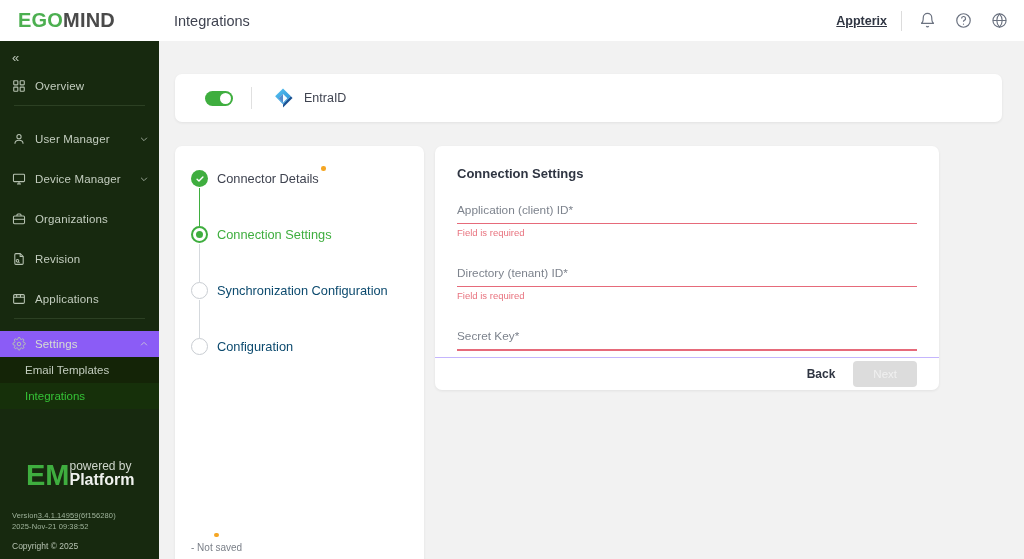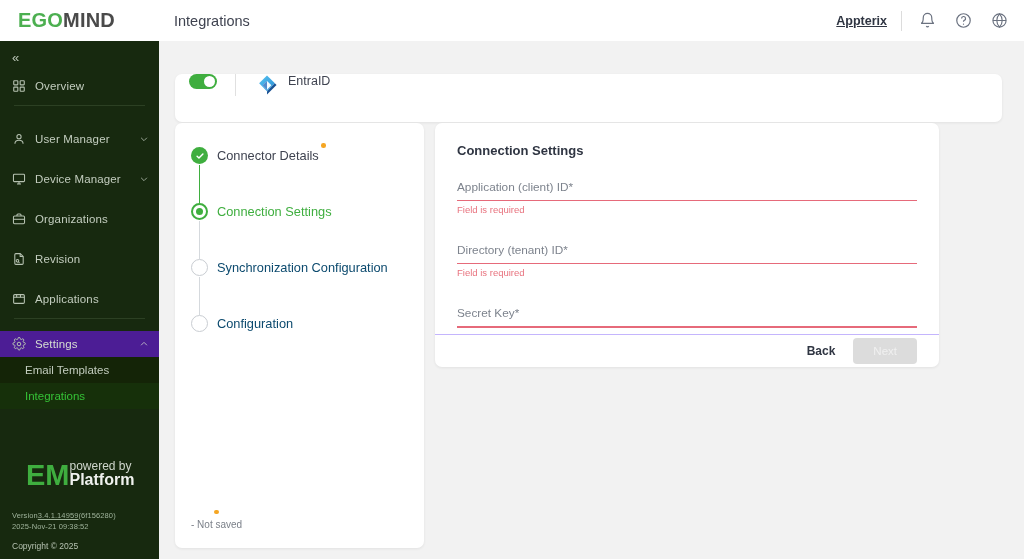--- a/index.html
+++ b/index.html
@@ -55,21 +55,21 @@
   .nav-item {
     height: 26px; display: flex; align-items: center; padding: 0 10px 0 12px;
     cursor: pointer; color: #c3cdbf; gap: 9px; margin-bottom: 0;
   }
   .nav-item .nv-ico { width: 14px; height: 14px; flex: 0 0 14px; color: #b6c2b1; }
   .nav-item .nv-ico svg { display:block; width:14px; height:14px; }
   .nav-label { flex: 1; white-space: nowrap; letter-spacing: .15px; }
   .chev { width: 10px; height: 10px; opacity: .75; }
   .nav-gap { height: 14px; }
   .nav-sep { height: 1px; background: #2c4023; margin: 6px 14px; }
-  .nav-item.settings-open { background: #4c1d95; color: #d6ded2; }
+  .nav-item.settings-open { background: #8b5cf6; color: #d6ded2; }
   .sub-item {
     height: 26px; display: flex; align-items: center; padding-left: 25px;
     cursor: pointer; color: #c3cdbf; background: #142407;
   }
   .sub-item.active { color: #35c136; background: #16300a; }
 
   .sb-bottom { margin-top: auto; padding: 0 0 8px 12px; }
   .em-logo { display: flex; align-items: flex-end; margin-bottom: 22px; padding-left: 14px;}
   .em-big { font-size: 29px; font-weight: 700; color: #3fae3f; line-height: .95; }
   .em-right { display: flex; flex-direction: column; line-height: 1.05; }
@@ -82,22 +82,22 @@
   
   .main {
     position: absolute; top: 41px; left: 159px; width: 865px; height: 518px;
     background: #f2f2f2; padding: 33px 22px 0 16px;
   }
   .card {
     background: #fff; border-radius: 7px;
     box-shadow: 0 1px 3px rgba(0,0,0,.07);
   }
   .connector-bar {
-    height: 48px; display: flex; align-items: flex-start; padding-left: 14px;
-    gap: 0; margin-bottom: 1px;
+    height: 48px; display: flex; align-items: center; padding-left: 30px;
+    gap: 0; margin-bottom: 24px;
   }
   .toggle {
     width: 28px; height: 15px; border-radius: 9px; background: #3fae3f;
     position: relative; cursor: pointer; flex: 0 0 28px;
   }
   .toggle .knob {
     position: absolute; right: 2px; top: 2px; width: 11px; height: 11px;
     border-radius: 50%; background: #fff;
   }
   .tg-sep { width: 1px; height: 22px; background: #e0e0e0; margin: 0 20px 0 18px; }

